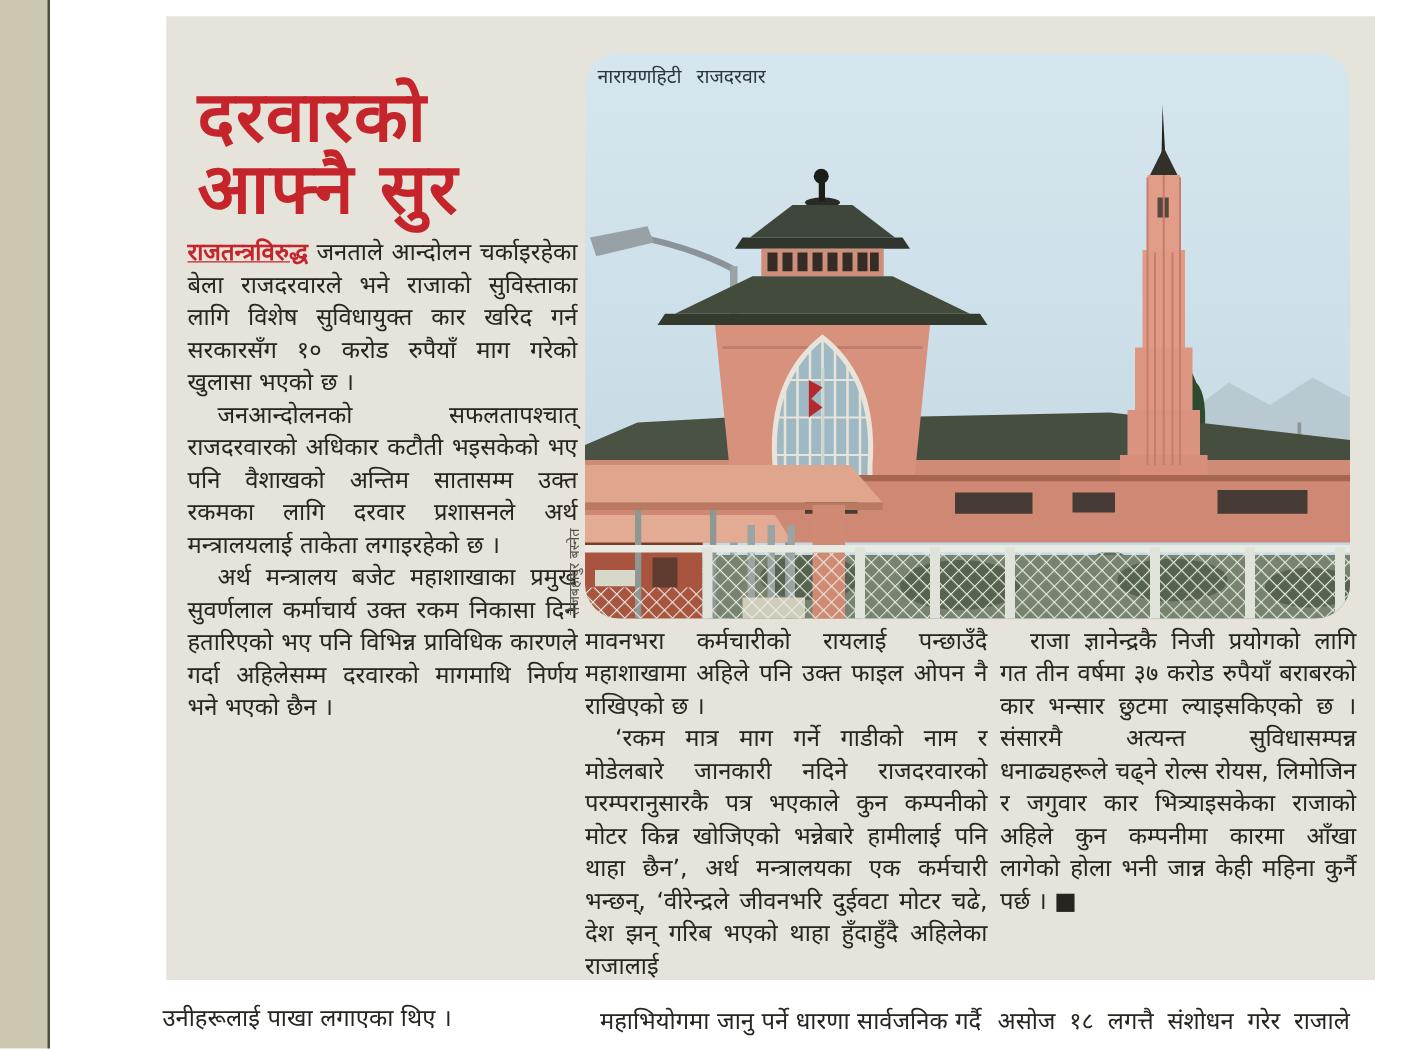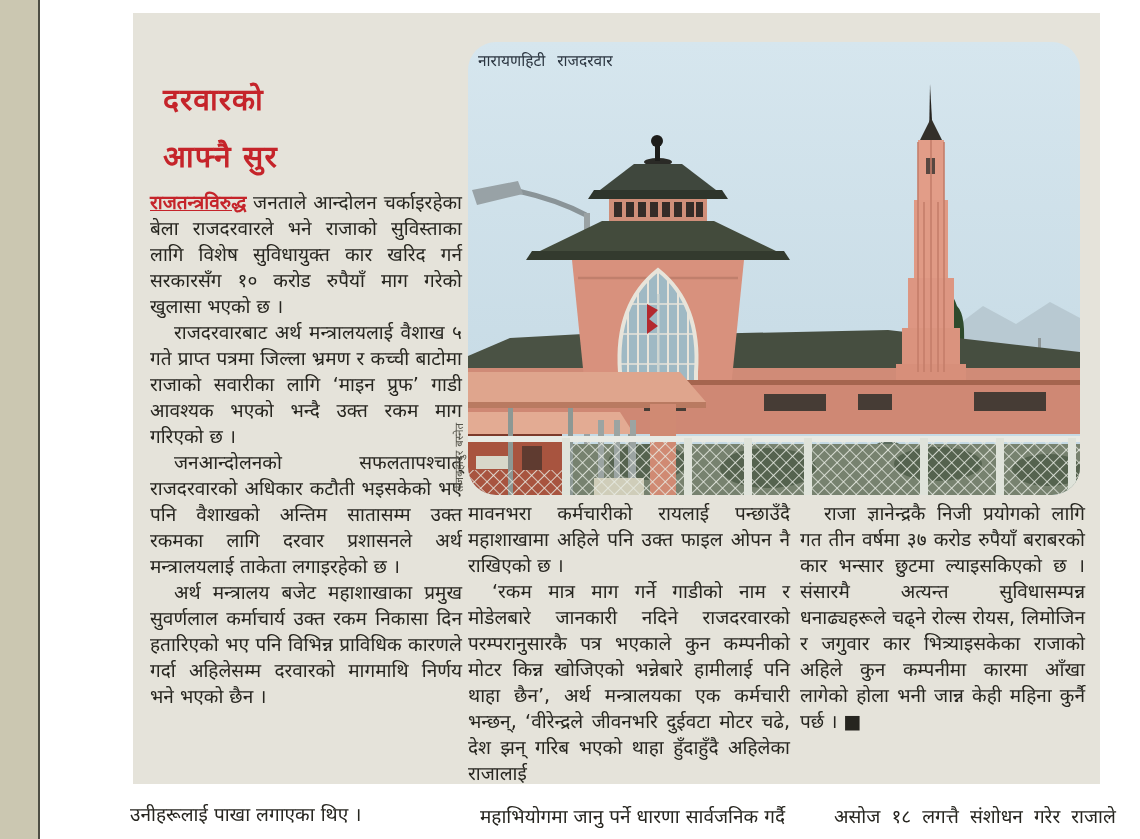--- a/index.html
+++ b/index.html
@@ -12,22 +12,22 @@
     position:absolute;left:0;top:0;width:38px;height:839px;
     background:var(--c-edge_strip,#cbc7b1);
     border-right:2px solid #4e4e44;
   }
   .article{
     position:absolute;left:133px;top:13px;width:967px;height:771px;
     background:var(--c-article_bg,#e5e3da);
   }
   .headline{
     position:absolute;left:18px;top:46px;width:315px;
-    font-size:30px;font-weight:bold;line-height:57px;
-    color:var(--c-accent_red,#c5242a);letter-spacing:1px;margin:12px;
+    font-size:56px;font-weight:bold;line-height:57px;
+    color:var(--c-accent_red,#c5242a);letter-spacing:1px;margin:7px;
   }
   .headline span{display:block;}
   .col{
     position:absolute;font-size:19px;line-height:26px;text-align:justify;
     color:var(--c-body_text,#26251f);
   }
   .col p{margin:0;text-indent:24px;}
   .col p.noindent{text-indent:0;}
   .col1{left:17px;top:176px;width:312px;}
   .col2{left:335px;top:487px;width:322px;}
@@ -51,39 +51,38 @@
     position:absolute;left:318px;top:479px;
     transform:rotate(-90deg);transform-origin:top left;
     font-size:11.5px;color:#55544a;white-space:nowrap;width:105px;
   }
   .frag{
     position:absolute;font-size:19px;color:var(--c-body_text,#26251f);
     white-space:nowrap;
   }
   .frag-left{left:130px;top:801px;}
   .frag-middle{left:480px;top:803px;}
-  .frag-right{left:798px;top:803px;word-spacing:5px;margin-left:36px;}
+  .frag-right{left:798px;top:803px;word-spacing:5px;}
 </style>
 </head>
 <body>
 
 <div class="page">
 
   <div class="edge-strip"></div>
 
   <div class="article">
 
     <h1 class="headline">
       <span>दरवारको</span>
       <span>आफ्नै सुर</span>
     </h1>
 
     <div class="col col1">
       <p class="noindent"><span class="lead">राजतन्त्रविरुद्ध</span><span> जनताले आन्दोलन चर्काइरहेका बेला राजदरवारले भने राजाको सुविस्ताका लागि विशेष सुविधायुक्त कार खरिद गर्न सरकारसँग १० करोड रुपैयाँ माग गरेको खुलासा भएको छ ।</span></p>
-      <p>राजदरवारबाट अर्थ मन्त्रालयलाई वैशाख ५ गते प्राप्त पत्रमा जिल्ला भ्रमण र कच्ची बाटोमा राजाको सवारीका लागि ‘माइन प्रुफ’ गाडी आवश्यक भएको भन्दै उक्त रकम माग गरिएको छ ।</p>
       <p>जनआन्दोलनको सफलतापश्चात् राजदरवारको अधिकार कटौती भइसकेको भए पनि वैशाखको अन्तिम सातासम्म उक्त रकमका लागि दरवार प्रशासनले अर्थ मन्त्रालयलाई ताकेता लगाइरहेको छ ।</p>
       <p>अर्थ मन्त्रालय बजेट महाशाखाका प्रमुख सुवर्णलाल कर्माचार्य उक्त रकम निकासा दिन हतारिएको भए पनि विभिन्न प्राविधिक कारणले गर्दा अहिलेसम्म दरवारको मागमाथि निर्णय भने भएको छैन ।</p>
     </div>
 
     <div class="photo">
       <svg width="612" height="453" viewBox="0 0 612 453" xmlns="http://www.w3.org/2000/svg">
         <defs>
           <linearGradient id="skyGrad" x1="0" y1="0" x2="0" y2="1">
             <stop offset="0" stop-color="#d6e6ee"></stop>
             <stop offset="1" stop-color="#c3d8e3"></stop>

